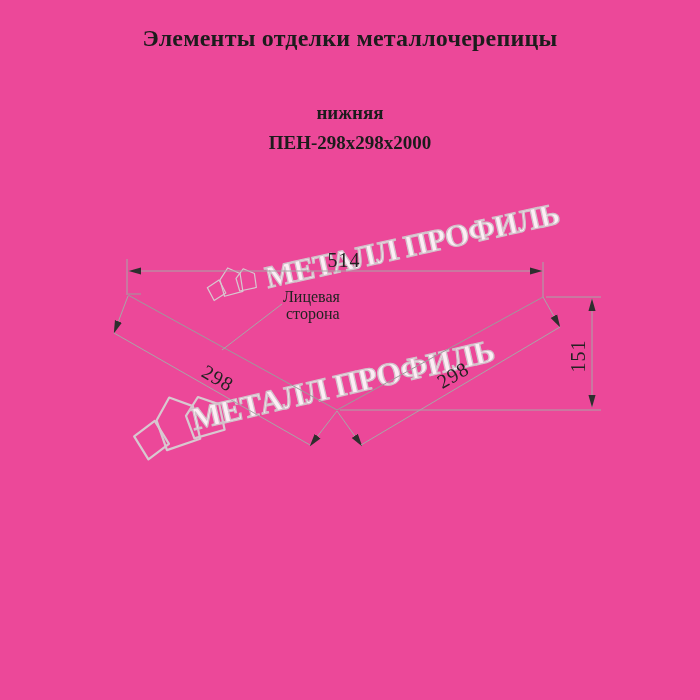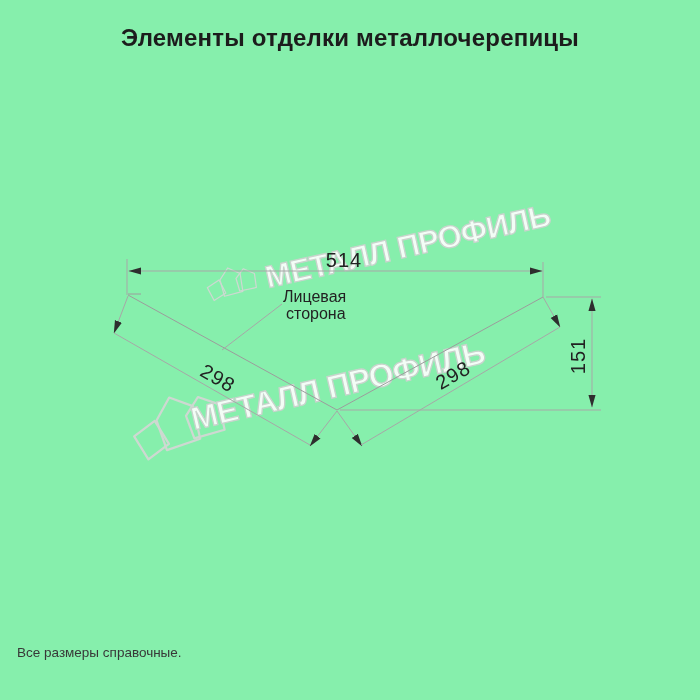--- a/index.html
+++ b/index.html
@@ -1,18 +1,18 @@
 <!DOCTYPE html>
 <html><head>
 <meta charset="utf-8">
 <style>
   html,body{margin:0;padding:0;background:#ffffff;}
   .page{
-    position:relative;width:700px;height:700px;background:#86efac;
-    font-family:Liberation Sans, sans-serif;color:#1c1c1c;overflow:hidden;
+    position:relative;width:700px;height:700px;background:#ec4899;
+    font-family:Liberation Serif, serif;color:#1c1c1c;overflow:hidden;
   }
   .centered{position:absolute;left:0;right:0;text-align:center;}
   .title{top:23px;font-size:24px;font-weight:bold;letter-spacing:0.2px;line-height:1.25;}
   .subtitle1{top:75px;font-size:19px;font-weight:bold;line-height:1.25;}
   .subtitle2{top:101px;font-size:19px;font-weight:bold;line-height:1.25;}
   .code{top:131px;font-size:19px;font-weight:bold;line-height:1.25;}
   .note{position:absolute;left:17px;font-size:13.5px;color:#383838;line-height:1.25;}
   .n1{top:645px;}
   .n2{top:665px;}
   svg.diagram{position:absolute;left:0;top:0;}
@@ -22,20 +22,22 @@
   .facetxt{fill:#222222;font-size:16px;}
   .wm{font-weight:bold;fill:#ffffff;stroke:#d0d0d0;stroke-width:1.3px;letter-spacing:-0.5px;}
   .wmlogo{fill:none;stroke:#d6d6d6;stroke-width:1.2px;stroke-linejoin:round;}
 </style>
 </head>
 <body>
 
 <div class="page">
 
   <div class="centered title">Элементы отделки металлочерепицы</div>
+  <div class="centered subtitle2">нижняя</div>
+  <div class="centered code">ПЕН-298х298х2000</div>
 
   <svg class="diagram" width="700" height="700" viewBox="0 0 700 700" xmlns="http://www.w3.org/2000/svg">
     <defs>
       <marker id="arr" viewBox="0 0 12 8" refX="11.5" refY="4" markerWidth="13" markerHeight="9" orient="auto-start-reverse" markerUnits="userSpaceOnUse">
         <path d="M0,0.6 L12,4 L0,7.4 Z" fill="#2e2e2e"></path>
       </marker>
       <g id="mp-logo" class="wmlogo">
         <path d="M0,16 L13,11 L17,25 L4,30 Z"></path>
         <path d="M14,11 L24,1 L35,9 L34,27 L15,28 Z"></path>
         <path d="M30,13 L39,5 L49,12 L48,26 L31,26 Z"></path>
@@ -85,15 +87,14 @@
       <text class="dimtxt" text-anchor="middle" transform="translate(578,356) rotate(-90)" x="0" y="7">151</text>
     </g>
 
     <g>
       <line class="dline" x1="282" y1="304" x2="222" y2="350"></line>
       <text class="facetxt" x="283" y="302">Лицевая</text>
       <text class="facetxt" x="286" y="319">сторона</text>
     </g>
   </svg>
 
-  <div class="note n1">Все размеры справочные.</div>
 
 </div>
 
 </body></html>

